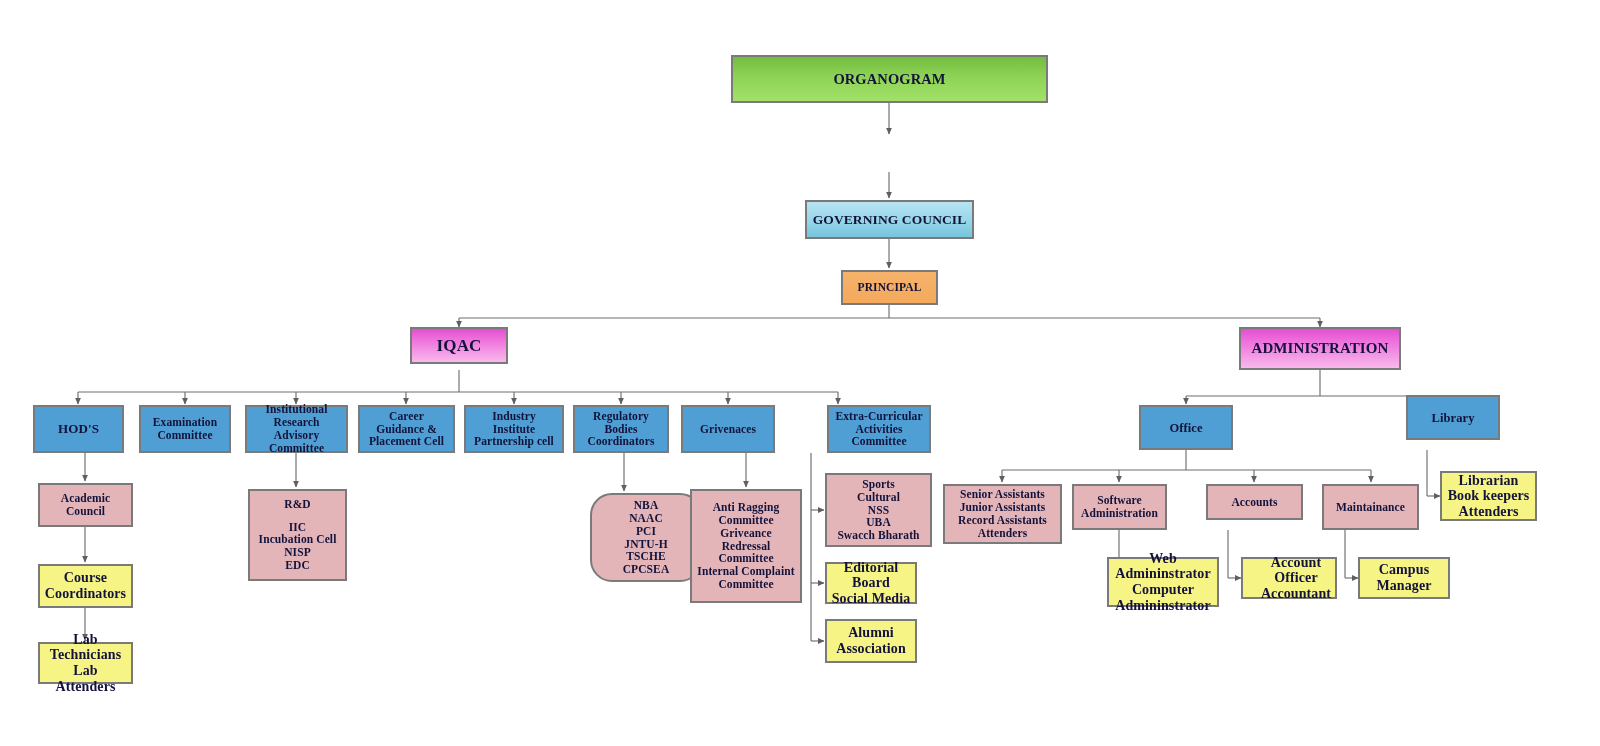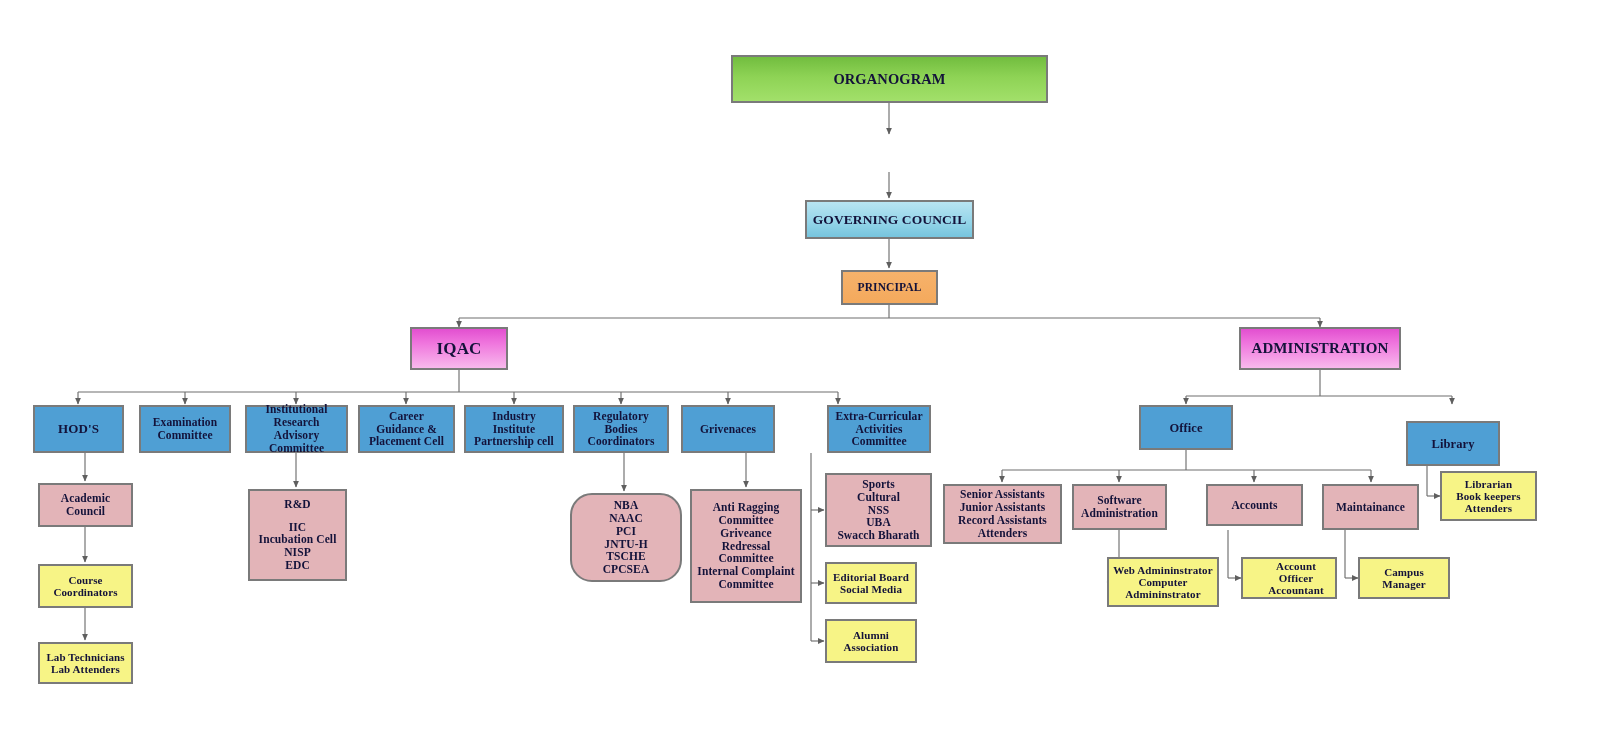--- a/index.html
+++ b/index.html
@@ -52,21 +52,21 @@
   .c-blue{
     background:#4f9fd4;
     font-size:11.5px;
   }
   .c-pink{
     background:#e3b4b8;
     font-size:11.5px;
   }
   .c-yellow{
     background:#f7f486;
-    font-size:11px;
+    font-size:14px;
   }
 </style>
 </head>
 <body>
 
 <div id="stage">
 
   <svg class="lines" viewBox="0 0 1600 746" xmlns="http://www.w3.org/2000/svg">
     <defs>
       <marker id="ar" markerWidth="7" markerHeight="7" refX="5.4" refY="3" orient="auto" markerUnits="strokeWidth">
@@ -192,21 +192,21 @@
         <span class="ln">GOVERNING COUNCIL</span>
       </span>
   </div>
 
   <div class="node c-principal" style="left:841px;top:270px;width:97px;height:35px;">
     <span class="lines-wrap">
         <span class="ln">PRINCIPAL</span>
       </span>
   </div>
 
-  <div class="node c-magenta" style="left:410px;top:327px;width:98px;height:43px;">
+  <div class="node c-magenta" style="left:410px;top:327px;width:98px;height:37px;">
     <span class="lines-wrap">
         <span class="ln">IQAC</span>
       </span>
   </div>
 
   <div class="node c-magenta" style="left:1239px;top:327px;width:162px;height:43px;font-size:15px;">
     <span class="lines-wrap">
         <span class="ln">ADMINISTRATION</span>
       </span>
   </div>
@@ -286,21 +286,21 @@
     <span class="lines-wrap">
         <span class="ln">R&amp;D</span>
         <span class="ln blank"></span>
         <span class="ln">IIC</span>
         <span class="ln">Incubation Cell</span>
         <span class="ln">NISP</span>
         <span class="ln">EDC</span>
       </span>
   </div>
 
-  <div class="node c-pink" style="left:570px;top:493px;width:112px;height:89px;border-radius:22px;">
+  <div class="node c-pink" style="left:590px;top:493px;width:112px;height:89px;border-radius:22px;">
     <span class="lines-wrap">
         <span class="ln">NBA</span>
         <span class="ln">NAAC</span>
         <span class="ln">PCI</span>
         <span class="ln">JNTU-H</span>
         <span class="ln">TSCHE</span>
         <span class="ln">CPCSEA</span>
       </span>
   </div>
 
@@ -336,41 +336,41 @@
         <span class="ln">Alumni</span>
         <span class="ln">Association</span>
       </span>
   </div>
 
   <div class="node c-blue" style="left:1139px;top:405px;width:94px;height:45px;font-size:12.5px;">
     <span class="lines-wrap">
         <span class="ln">Office</span>
       </span>
   </div>
-  <div class="node c-blue" style="left:1406px;top:421px;width:94px;height:45px;font-size:12.5px;">
+  <div class="node c-blue" style="left:1406px;top:395px;width:94px;height:45px;font-size:12.5px;">
     <span class="lines-wrap">
         <span class="ln">Library</span>
       </span>
   </div>
 
   <div class="node c-pink" style="left:943px;top:484px;width:119px;height:60px;">
     <span class="lines-wrap">
         <span class="ln">Senior Assistants</span>
         <span class="ln">Junior Assistants</span>
         <span class="ln">Record Assistants</span>
         <span class="ln">Attenders</span>
       </span>
   </div>
   <div class="node c-pink" style="left:1072px;top:484px;width:95px;height:46px;">
     <span class="lines-wrap">
         <span class="ln">Software</span>
         <span class="ln">Administration</span>
       </span>
   </div>
-  <div class="node c-pink" style="left:1206px;top:484px;width:97px;height:42px;">
+  <div class="node c-pink" style="left:1206px;top:484px;width:97px;height:36px;">
     <span class="lines-wrap">
         <span class="ln">Accounts</span>
       </span>
   </div>
   <div class="node c-pink" style="left:1322px;top:484px;width:97px;height:46px;">
     <span class="lines-wrap">
         <span class="ln">Maintainance</span>
       </span>
   </div>
 

